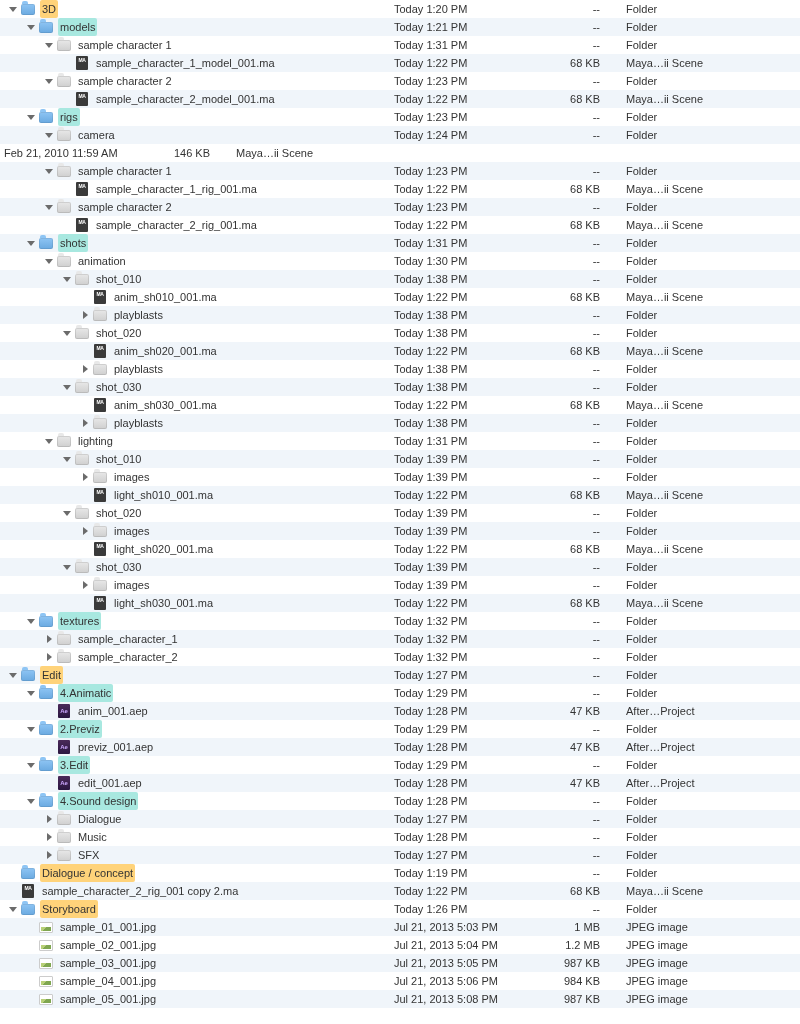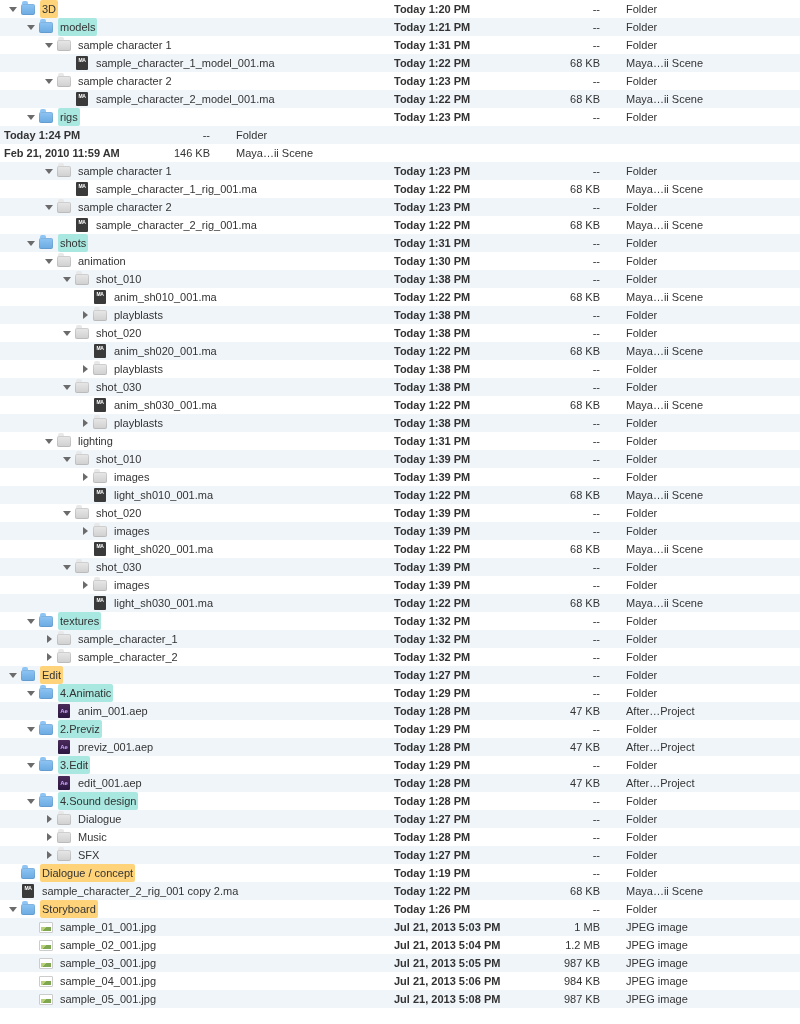--- a/index.html
+++ b/index.html
@@ -13,21 +13,21 @@
     width: 800px;
   }
   .row {
     display: flex;
     align-items: flex-start;
     height: 18px;
     line-height: 18px;
   }
   .row.alt { background: #f0f5fa; }
   .name-col { flex: 0 0 390px; display: flex; align-items: center; overflow: hidden; white-space: nowrap; }
-  .date-col { flex: 0 0 160px; padding-left: 4px; white-space: nowrap; font-weight: bold; }
+  .date-col { flex: 0 0 160px; padding-left: 4px; white-space: nowrap; }
   .size-col { flex: 0 0 70px; text-align: right; padding-right: 20px; white-space: nowrap; }
   .kind-col { flex: 1 1 auto; padding-left: 6px; white-space: nowrap; overflow: hidden; text-overflow: ellipsis; }
   .arrow {
     width: 10px; height: 10px;
     display: inline-flex; align-items: center; justify-content: center;
     margin-right: 2px;
     flex: 0 0 10px;
   }
   .arrow svg { width: 8px; height: 8px; }
   .icon {
@@ -219,20 +219,32 @@
         <span class="icon">
           <span class="folder-blue"></span>
         </span>
         <span class="label hl-cyan">rigs</span>
       </div>
       <div class="date-col">Today 1:23 PM</div>
       <div class="size-col">--</div>
       <div class="kind-col">Folder</div>
     </div>
     <div class="row alt">
+      <div class="name-col">
+        <span class="indent-pad" style="width: 44px;"></span>
+        <span class="arrow">
+          <svg viewBox="0 0 8 8">
+            <polygon points="0,2 8,2 4,7" fill="#6b6b6b"></polygon>
+          </svg>
+        </span>
+        <span class="icon">
+          <span class="folder-grey"></span>
+        </span>
+        <span class="label">camera</span>
+      </div>
       <div class="date-col">Today 1:24 PM</div>
       <div class="size-col">--</div>
       <div class="kind-col">Folder</div>
     </div>
     <div class="row">
       <div class="date-col">Feb 21, 2010 11:59 AM</div>
       <div class="size-col">146 KB</div>
       <div class="kind-col">Maya…ii Scene</div>
     </div>
     <div class="row alt">

